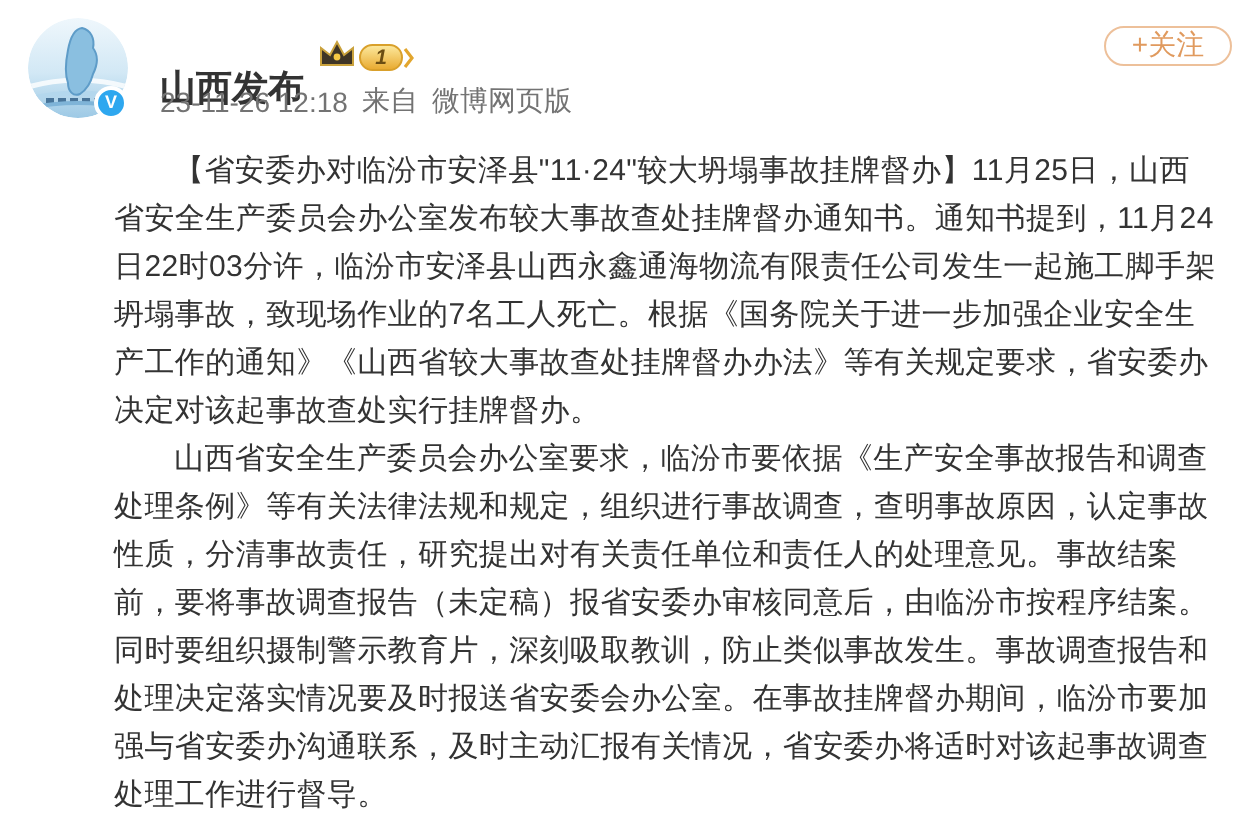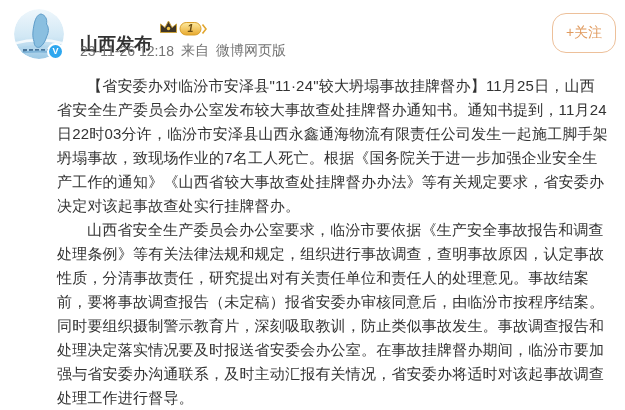--- a/index.html
+++ b/index.html
@@ -54,21 +54,21 @@
     font-size: 14px;
     color: #737373;
     display: flex; align-items: center; gap: 7px;
     white-space: nowrap;
   }
   .meta-row .timestamp { cursor: pointer; }
   .meta-row .source { cursor: pointer; font-family: Liberation Mono, monospace; }
   .follow-btn {
     position: absolute;
     left: 552px; top: 13px;
-    width: 64px; height: 40px;
+    width: 64px; height: 20px;
     box-sizing: border-box;
     border: 1px solid #edc09a;
     border-radius: 14px;
     background: #ffffff;
     color: #e09a5e;
     font-size: 14px;
     font-family: "Liberation Sans", "DejaVu Sans", sans-serif;
     display: flex; align-items: center; justify-content: center;
     padding: 0 0 1px 0;
     cursor: pointer;

